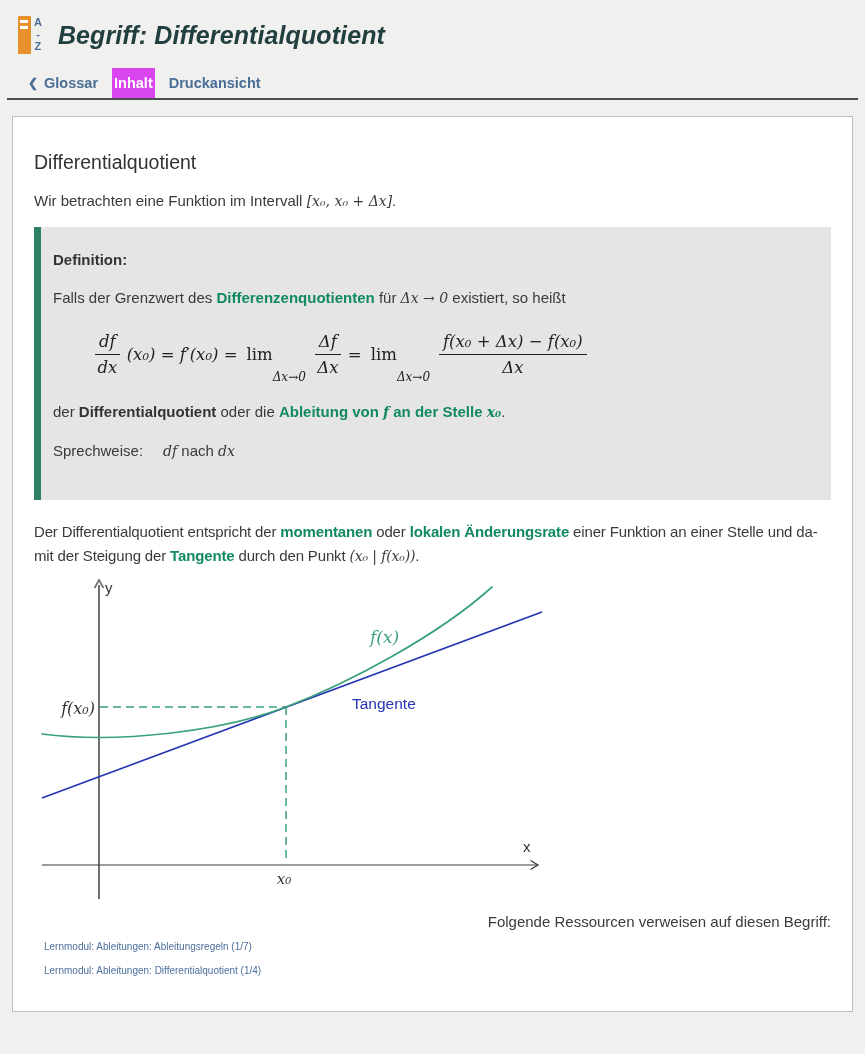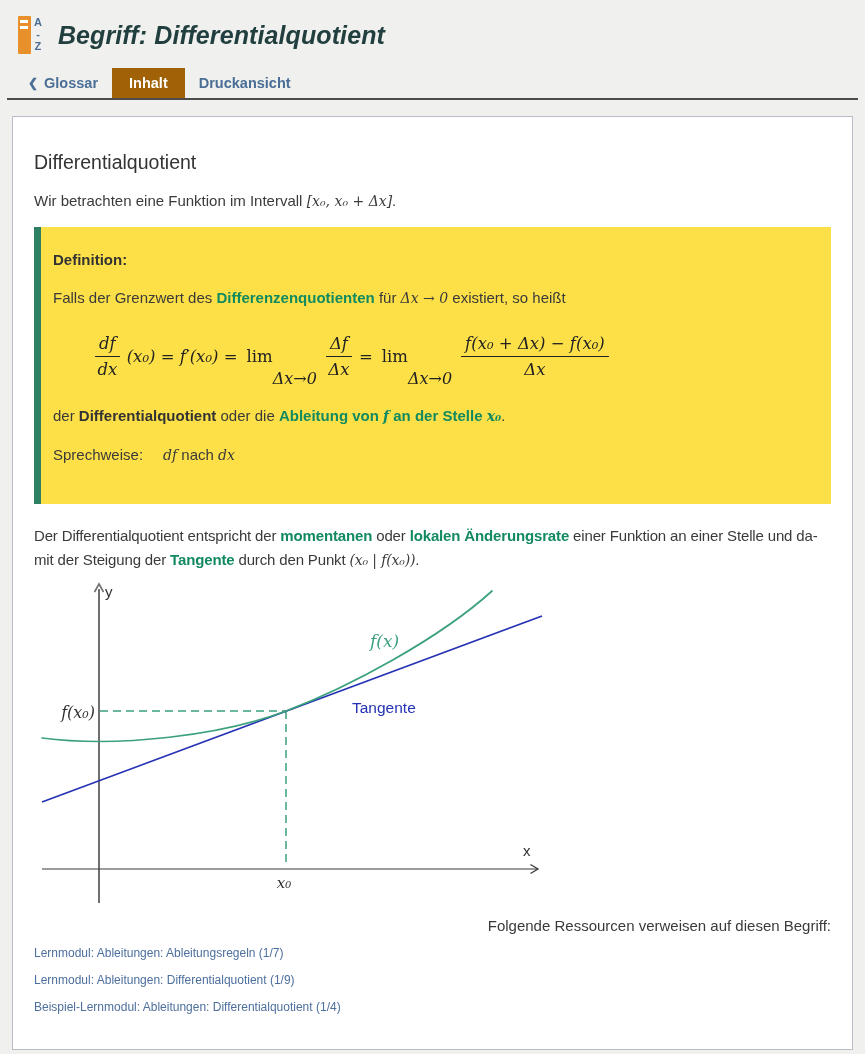--- a/index.html
+++ b/index.html
@@ -37,21 +37,21 @@
 
   
   .nav { display: flex; align-items: stretch; height: 30px; margin: 14px 0 0 28px; }
   .navlink, .navtab {
     display: flex; align-items: center; gap: 6px;
     font-size: 14.5px; font-weight: 600; color: #4a6e96;
     text-decoration: none; cursor: pointer;
   }
   .navlink { padding: 0 14px; }
   .navlink:first-child { padding-left: 0; }
-  .navtab.active { background: #a16207; color: #ffffff; padding: 0 17px; }
+  .navtab.active { background: #d946ef; color: #ffffff; padding: 0 2px; }
   .chev { font-size: 12px; }
   .rule { height: 2px; background: #4c4c4c; margin: 0 7px; }
 
   
   .card {
     margin: 16px 12px 0 12px;
     background: #ffffff;
     border: 1px solid #b7bec6;
     padding: 22px 21px;
     min-height: 866px;
@@ -61,56 +61,56 @@
 
   .m, .mi {
     font-family: "DejaVu Serif", serif;
     font-style: italic; font-size: 14px;
   }
   .mi { color: inherit; font-weight: inherit; }
 
   
   .defbox {
     margin: 14px 0 20px 0;
-    background: #fde047;
+    background: #e5e5e5;
     border-left: 7px solid #2d8062;
     padding: 22px 16px 22px 12px;
   }
   .defbox p { margin: 0 0 16px 0; line-height: 1.5; }
   .defbox p:last-child { margin-bottom: 16px; }
   .deflabel { font-weight: 700; color: #333; }
   .glink { color: #128a60; font-weight: 700; text-decoration: none; cursor: pointer; text-align: right; }
   b.dark { color: #333; }
 
   .formula {
     display: flex; align-items: center; gap: 7px;
     margin: 16px 0 18px 42px;
     font-family: "DejaVu Serif", serif; font-style: italic;
     font-size: 16.5px; color: #222;
   }
   .frac { display: inline-flex; flex-direction: column; text-align: center; }
   .frac .num { padding: 0 4px 3px 4px; border-bottom: 1.3px solid #222; }
   .frac .den { padding-top: 3px; }
   .lim { display: inline-flex; align-items: center; line-height: 1.05; margin: 0 2px; }
   .lim .limtop { font-style: normal; }
-  .lim .limsub { font-size: 16px; margin-top: 45px; }
+  .lim .limsub { font-size: 12px; margin-top: 45px; }
   .speech .sp { margin-left: 20px; }
 
   
   .desc { margin: 18px 0 4px 0; line-height: 2.05; letter-spacing: -0.15px; }
 
   
   figure.graph { margin: 2px 0 0 0; }
 
   
   .res-intro { margin: 16px 0 12px 0; text-align: right; }
   .rlink {
-    display: block; margin: 0 0 13px 0;
+    display: block; margin: 0 0 13px 10px;
     color: #4d6f9d; text-decoration: none; cursor: pointer;
-    font-size: 12px;
+    font-size: 10px;
   }
 </style>
 </head>
 <body>
 
 <div class="hdr">
   <div class="az-icon">
     <div class="book"></div>
     <div class="letters">
       <span>A</span>
@@ -194,16 +194,15 @@
 
       <text x="61" y="139" text-anchor="end" font-family="DejaVu Serif, serif" font-style="italic" font-size="16" fill="#333">f(x₀)</text>
       <text x="336" y="68" font-family="DejaVu Serif, serif" font-style="italic" font-size="17" fill="#3aa17b">f(x)</text>
       <text x="318" y="134" font-family="Liberation Sans, sans-serif" font-size="15.5" fill="#2432b4">Tangente</text>
       <text x="250" y="309" text-anchor="middle" font-family="DejaVu Serif, serif" font-style="italic" font-size="15" fill="#333">x₀</text>
     </svg>
   </figure>
 
   <p class="body res-intro">Folgende Ressourcen verweisen auf diesen Begriff:</p>
   <a class="rlink">Lernmodul: Ableitungen: Ableitungsregeln (1/7)</a>
-  <a class="rlink">Lernmodul: Ableitungen: Differentialquotient (1/9)</a>
-  <a class="rlink">Beispiel-Lernmodul: Ableitungen: Differentialquotient (1/4)</a>
+  <a class="rlink">Lernmodul: Ableitungen: Differentialquotient (1/4)</a>
 
 </main>
 
 </body></html>

